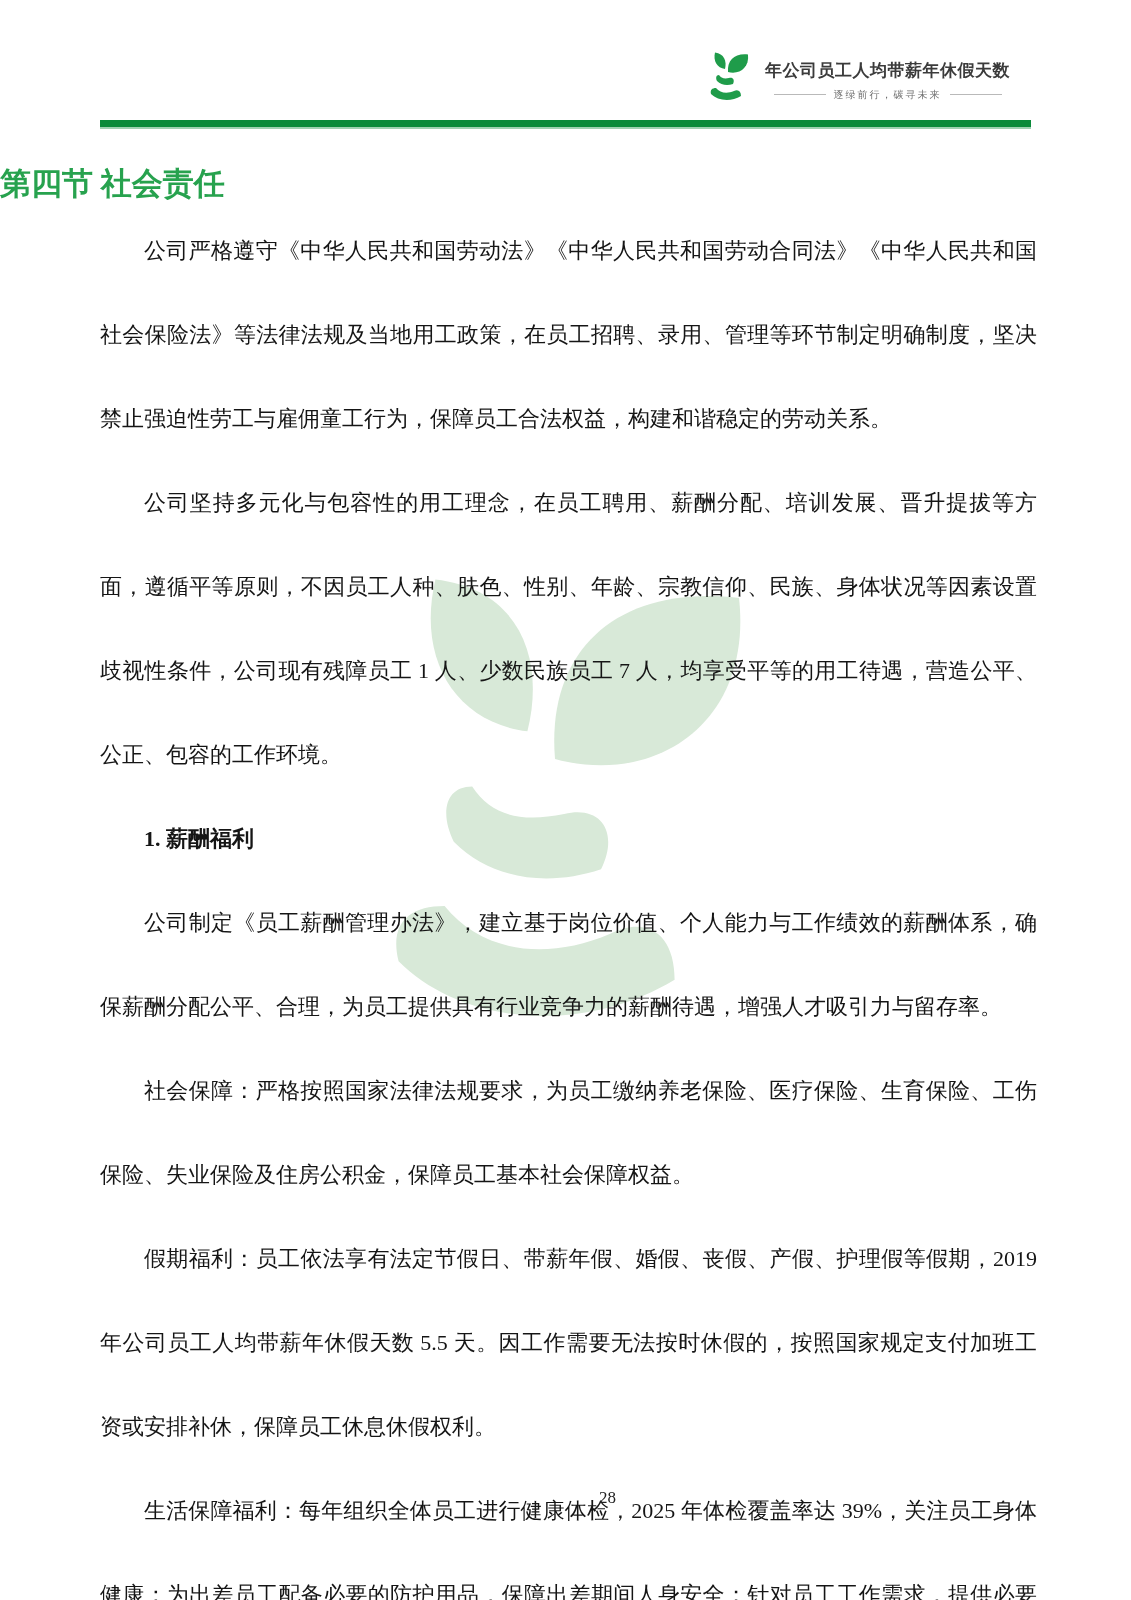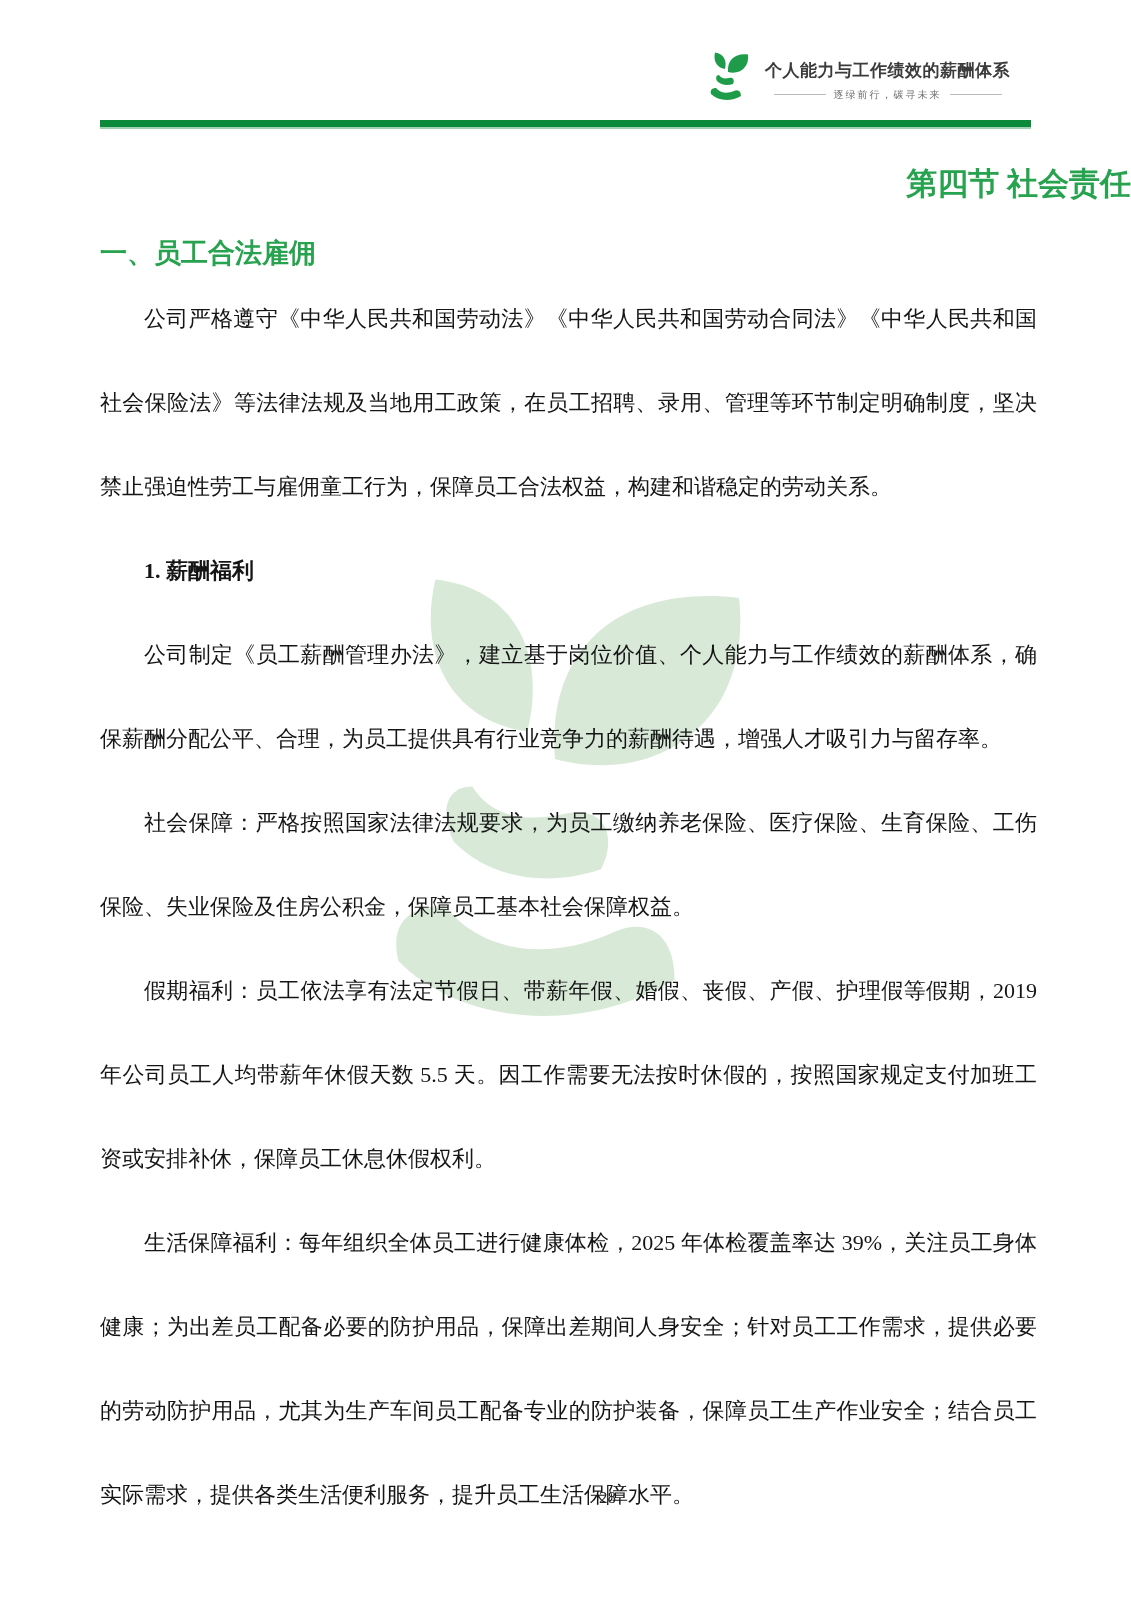--- a/index.html
+++ b/index.html
@@ -49,21 +49,21 @@
   .header-rule{
     margin:10px 100px 0 100px;
     height:7px;
     background:#0a8a3a;
     border-bottom:2px solid #9fd1b2;
   }
   
   .content{position:relative;z-index:1;}
   .doc-title{
     margin:34px 0 0 0;
-    text-align:right;
+    text-align:left;
     font-size:31px;
     font-weight:bold;
     color:#27a24e;
     line-height:42px;
   }
   .section-heading{
     margin:28px 94px 0 100px;
     font-size:27px;
     font-weight:bold;
     color:#27a24e;
@@ -107,38 +107,38 @@
     <div class="brand">
       <svg class="logo" viewBox="0 0 100 120" preserveAspectRatio="xMidYMid meet" aria-hidden="true">
         <g fill="#1f9c4a">
           <path d="M44,38 C28,36 20,22 24,5 C42,7 48,22 44,38 Z"></path>
           <path d="M50,44 C48,20 64,6 90,9 C93,36 72,50 50,44 Z"></path>
           <path d="M28,62 C36,70 48,72 60,68 C64,60 60,54 52,56 C42,58 36,56 32,50 C26,50 25,56 28,62 Z"></path>
           <path d="M16,88 C30,102 56,104 76,92 C76,82 70,78 62,82 C48,88 34,86 26,76 C18,76 14,80 16,88 Z"></path>
         </g>
       </svg>
       <div class="brand-text">
-        <div class="brand-title">个人能力与工作绩效的薪酬体系</div>
+        <div class="brand-title">年公司员工人均带薪年休假天数</div>
         <div class="brand-tagline-row">
           <span class="tag-rule"></span>
           <span class="brand-tagline">逐绿前行，碳寻未来</span>
           <span class="tag-rule"></span>
         </div>
       </div>
     </div>
     <div class="header-rule"></div>
   </header>
 
   <main class="content">
     <h1 class="doc-title">第四节 社会责任</h1>
 
-    <h2 class="section-heading">一、员工合法雇佣</h2>
 
     <div class="body-text">
       <p>公司严格遵守《中华人民共和国劳动法》《中华人民共和国劳动合同法》《中华人民共和国社会保险法》等法律法规及当地用工政策，在员工招聘、录用、管理等环节制定明确制度，坚决禁止强迫性劳工与雇佣童工行为，保障员工合法权益，构建和谐稳定的劳动关系。</p>
+      <p>公司坚持多元化与包容性的用工理念，在员工聘用、薪酬分配、培训发展、晋升提拔等方面，遵循平等原则，不因员工人种、肤色、性别、年龄、宗教信仰、民族、身体状况等因素设置歧视性条件，公司现有残障员工 1 人、少数民族员工 7 人，均享受平等的用工待遇，营造公平、公正、包容的工作环境。</p>
       <p class="subheading">1. 薪酬福利</p>
       <p>公司制定《员工薪酬管理办法》，建立基于岗位价值、个人能力与工作绩效的薪酬体系，确保薪酬分配公平、合理，为员工提供具有行业竞争力的薪酬待遇，增强人才吸引力与留存率。</p>
       <p>社会保障：严格按照国家法律法规要求，为员工缴纳养老保险、医疗保险、生育保险、工伤保险、失业保险及住房公积金，保障员工基本社会保障权益。</p>
       <p>假期福利：员工依法享有法定节假日、带薪年假、婚假、丧假、产假、护理假等假期，2019 年公司员工人均带薪年休假天数 5.5 天。因工作需要无法按时休假的，按照国家规定支付加班工资或安排补休，保障员工休息休假权利。</p>
       <p>生活保障福利：每年组织全体员工进行健康体检，2025 年体检覆盖率达 39%，关注员工身体健康；为出差员工配备必要的防护用品，保障出差期间人身安全；针对员工工作需求，提供必要的劳动防护用品，尤其为生产车间员工配备专业的防护装备，保障员工生产作业安全；结合员工实际需求，提供各类生活便利服务，提升员工生活保障水平。</p>
     </div>
   </main>
 
   <div class="page-number">28</div>
 

